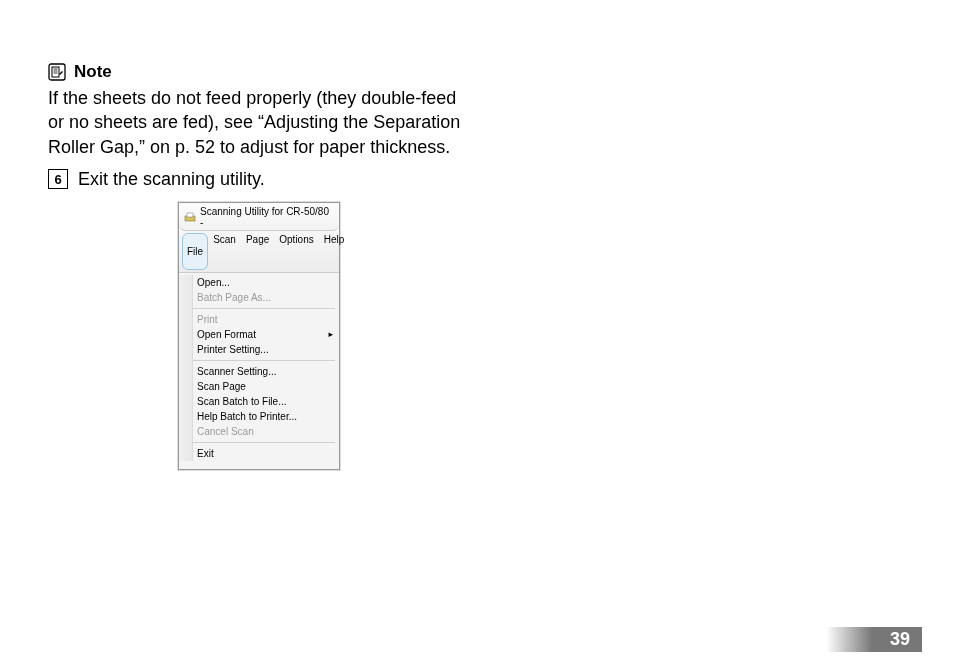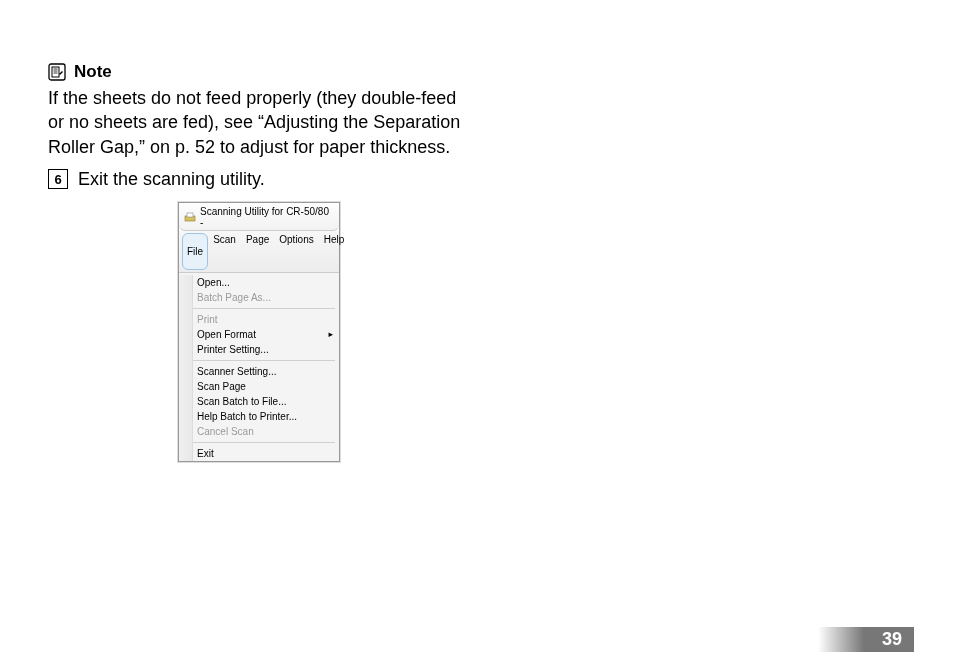--- a/index.html
+++ b/index.html
@@ -92,21 +92,21 @@
   }
   .menubar span.active {
     border: 1px solid #9cc4e4;
     background: #e6f1fa;
     border-radius: 6px;
     padding: 12px 4px;
   }
   .menu-dropdown {
     background: #f4f4f4;
     font-size: 10px;
-    padding: 2px 0 0 0;
+    padding: 2px 0 8px 0;
   }
   .menu-dropdown .item {
     padding: 2px 8px 2px 18px;
     position: relative;
     white-space: nowrap;
   }
   .menu-dropdown .item.disabled {
     color: #9a9a9a;
   }
   .menu-dropdown .sep {
@@ -123,21 +123,21 @@
     position: absolute;
     left: 0; top: 0; bottom: 0;
     width: 13px;
     background: linear-gradient(to right,#f0f0f0,#e8e8e8);
     border-right: 1px solid #dcdcdc;
   }
   .menu-dropdown-inner { position: relative; }
 
   .page-number {
     position: absolute;
-    right: 40px;
+    right: 32px;
     bottom: 20px;
     background: #777;
     color: #fff;
     font-weight: bold;
     font-size: 18px;
     padding: 2px 12px 2px 18px;
   }
   .page-number::before {
     content: "";
     position: absolute;

